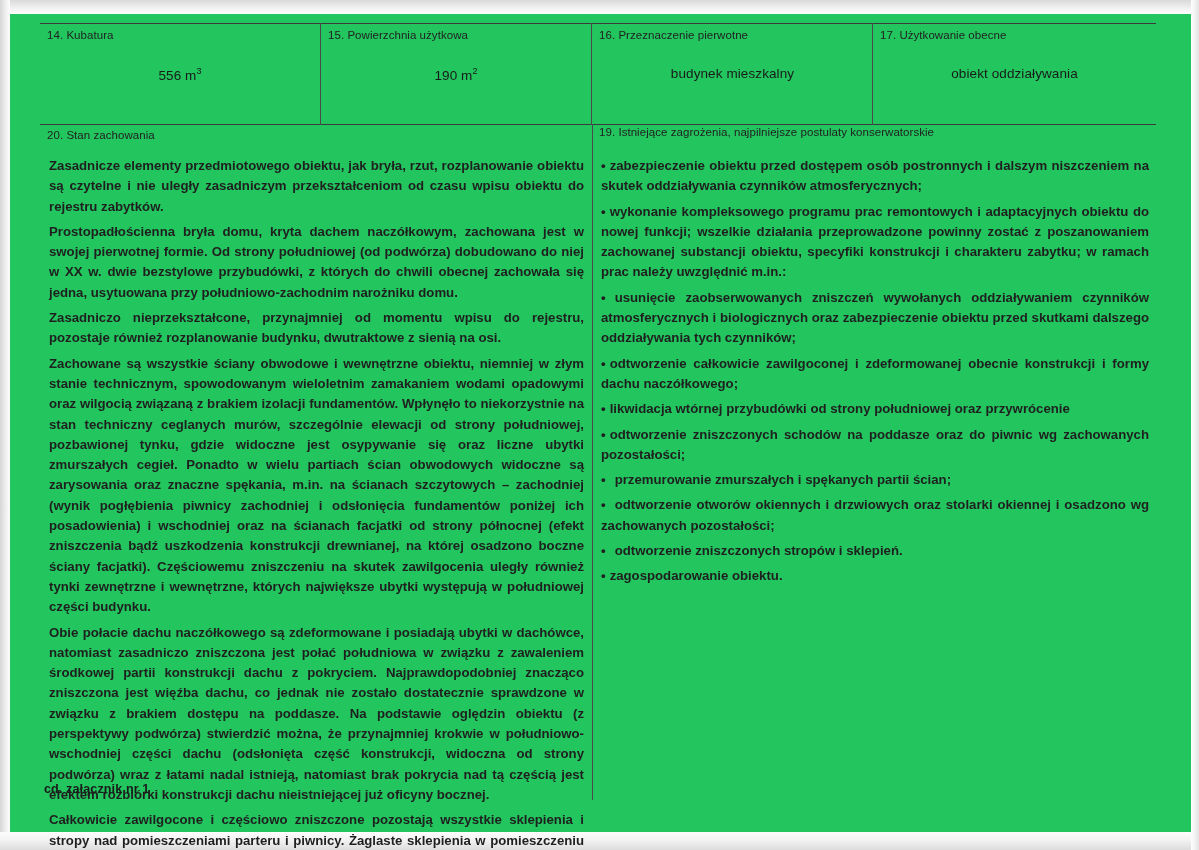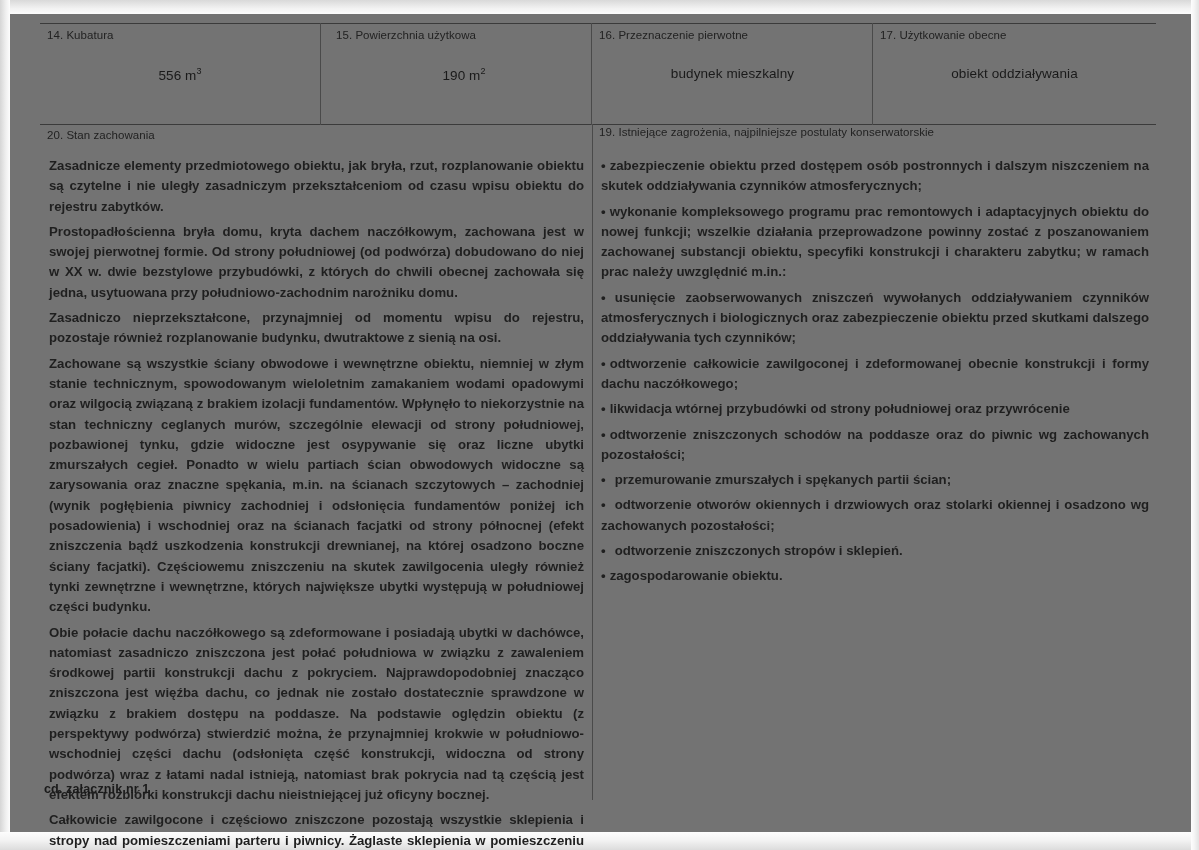--- a/index.html
+++ b/index.html
@@ -12,21 +12,21 @@
     background: #ffffff;
     font-family: "Liberation Sans", sans-serif;
     color: #1a1a1a;
     overflow: hidden;
   }
 
   .page {
     position: relative;
     width: 1199px;
     height: 850px;
-    background: #737373;
+    background: #22c55e;
   }
 
   
   .scan-edge-top {
     position: absolute;
     left: 0; top: 0;
     width: 1199px; height: 14px;
     background: linear-gradient(to bottom, #d9d9d9 0%, #f2f2f2 60%, #fdfdfd 100%);
   }
   .scan-edge-left {
@@ -78,21 +78,21 @@
     width: 1116px;
     height: 100px;
   }
   .infocell {
     position: absolute;
     top: 0;
     height: 100px;
     box-sizing: border-box;
   }
   .infocell.c14 { left: 0px;   width: 280px; }
-  .infocell.c15 { left: 281px; width: 270px; margin-left: 8px; }
+  .infocell.c15 { left: 281px; width: 270px; }
   .infocell.c16 { left: 552px; width: 281px; }
   .infocell.c17 { left: 833px; width: 283px; }
 
   .cell-label {
     font-size: 11.5px;
     line-height: 14px;
     padding: 4px 0 0 7px;
     color: #222;
     letter-spacing: 0.05px;
     white-space: nowrap;

